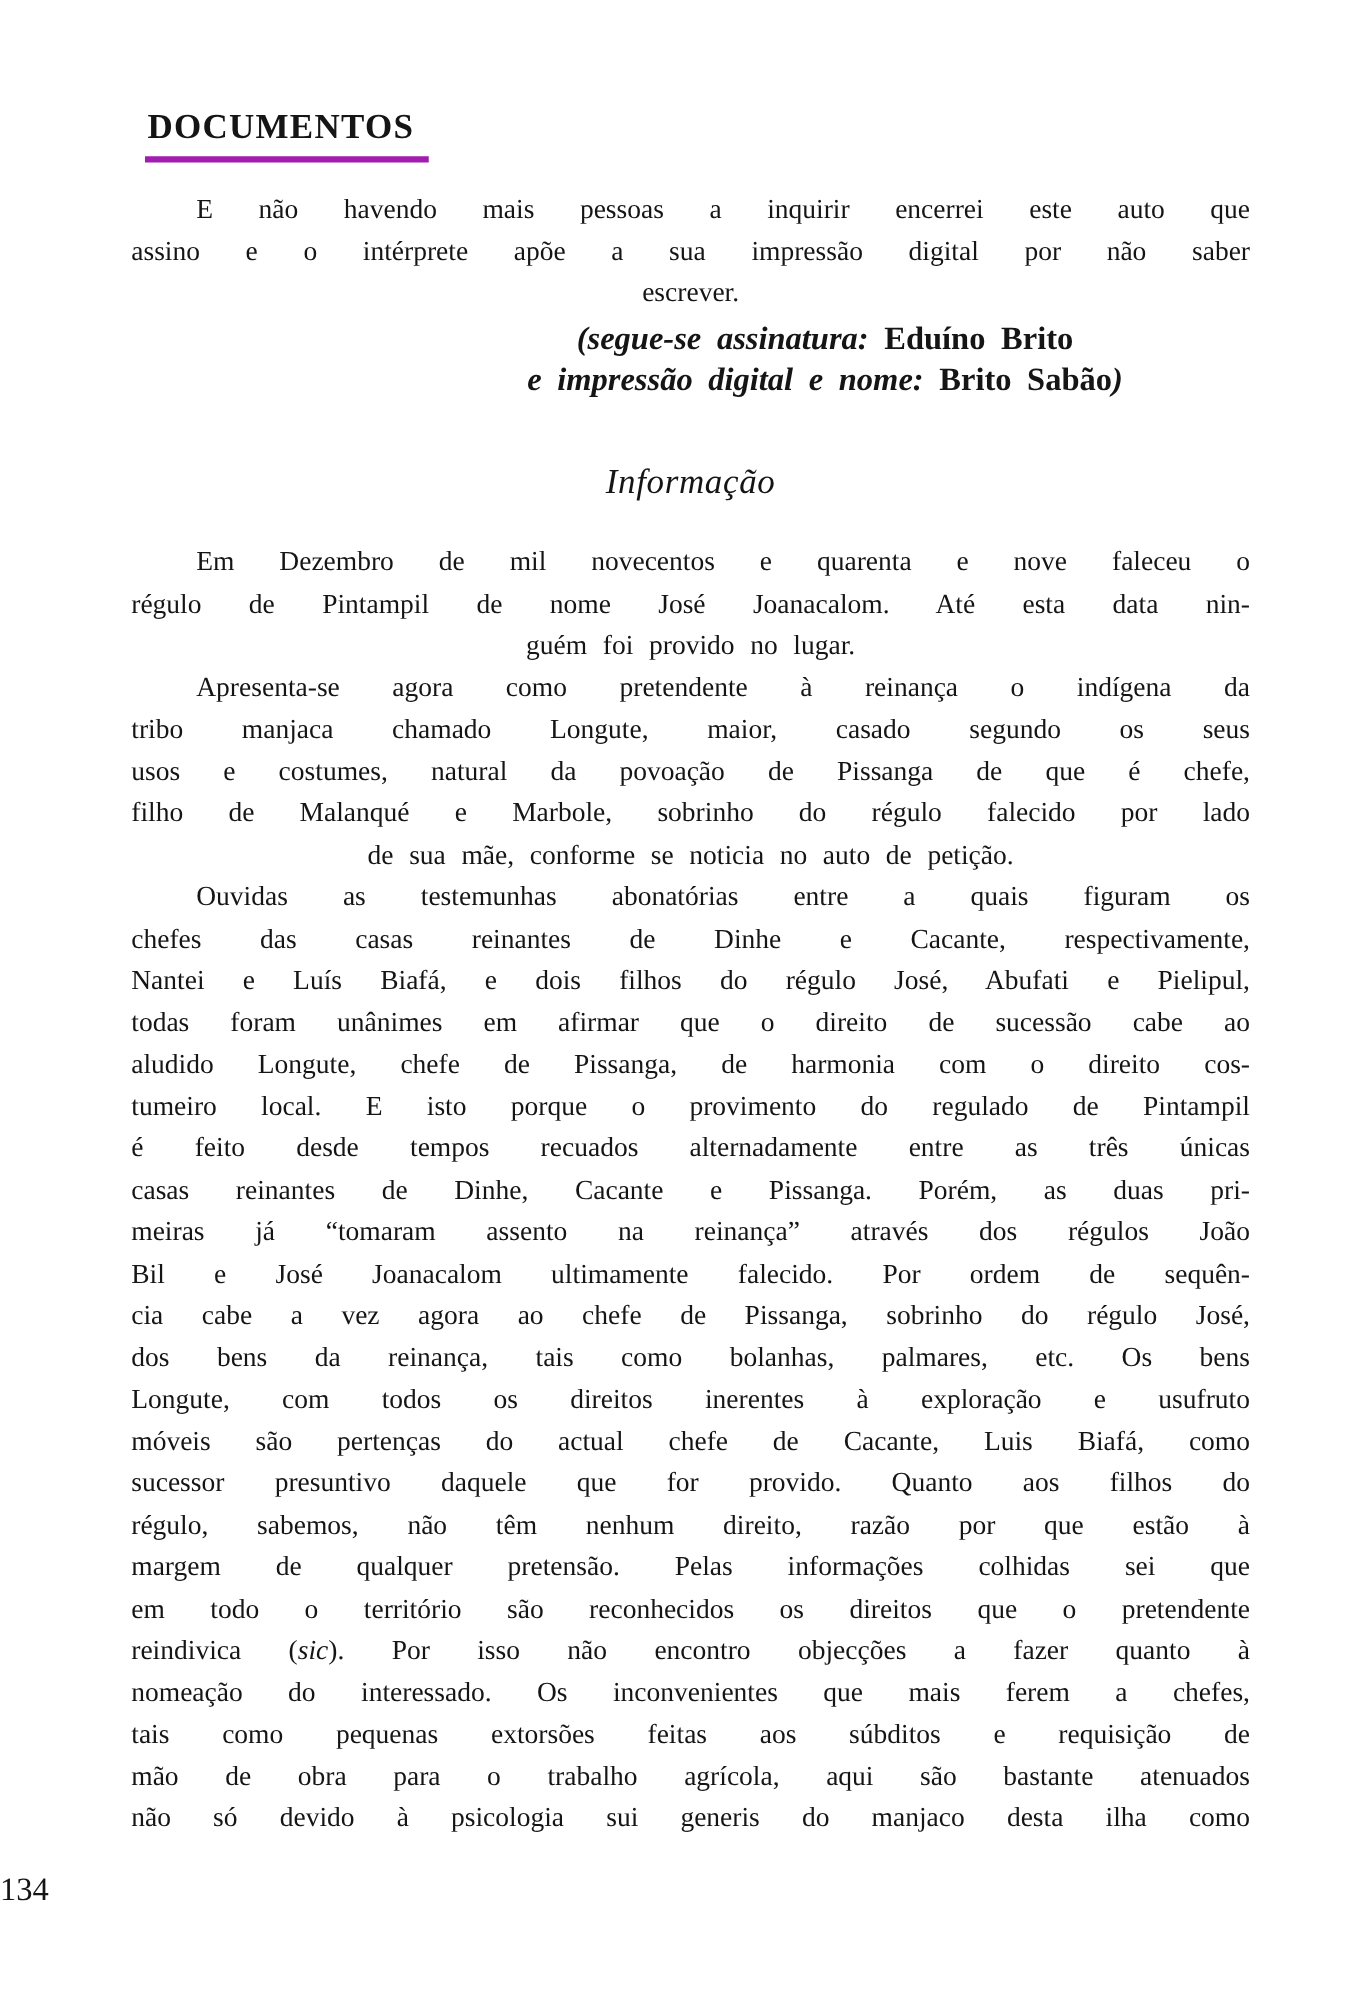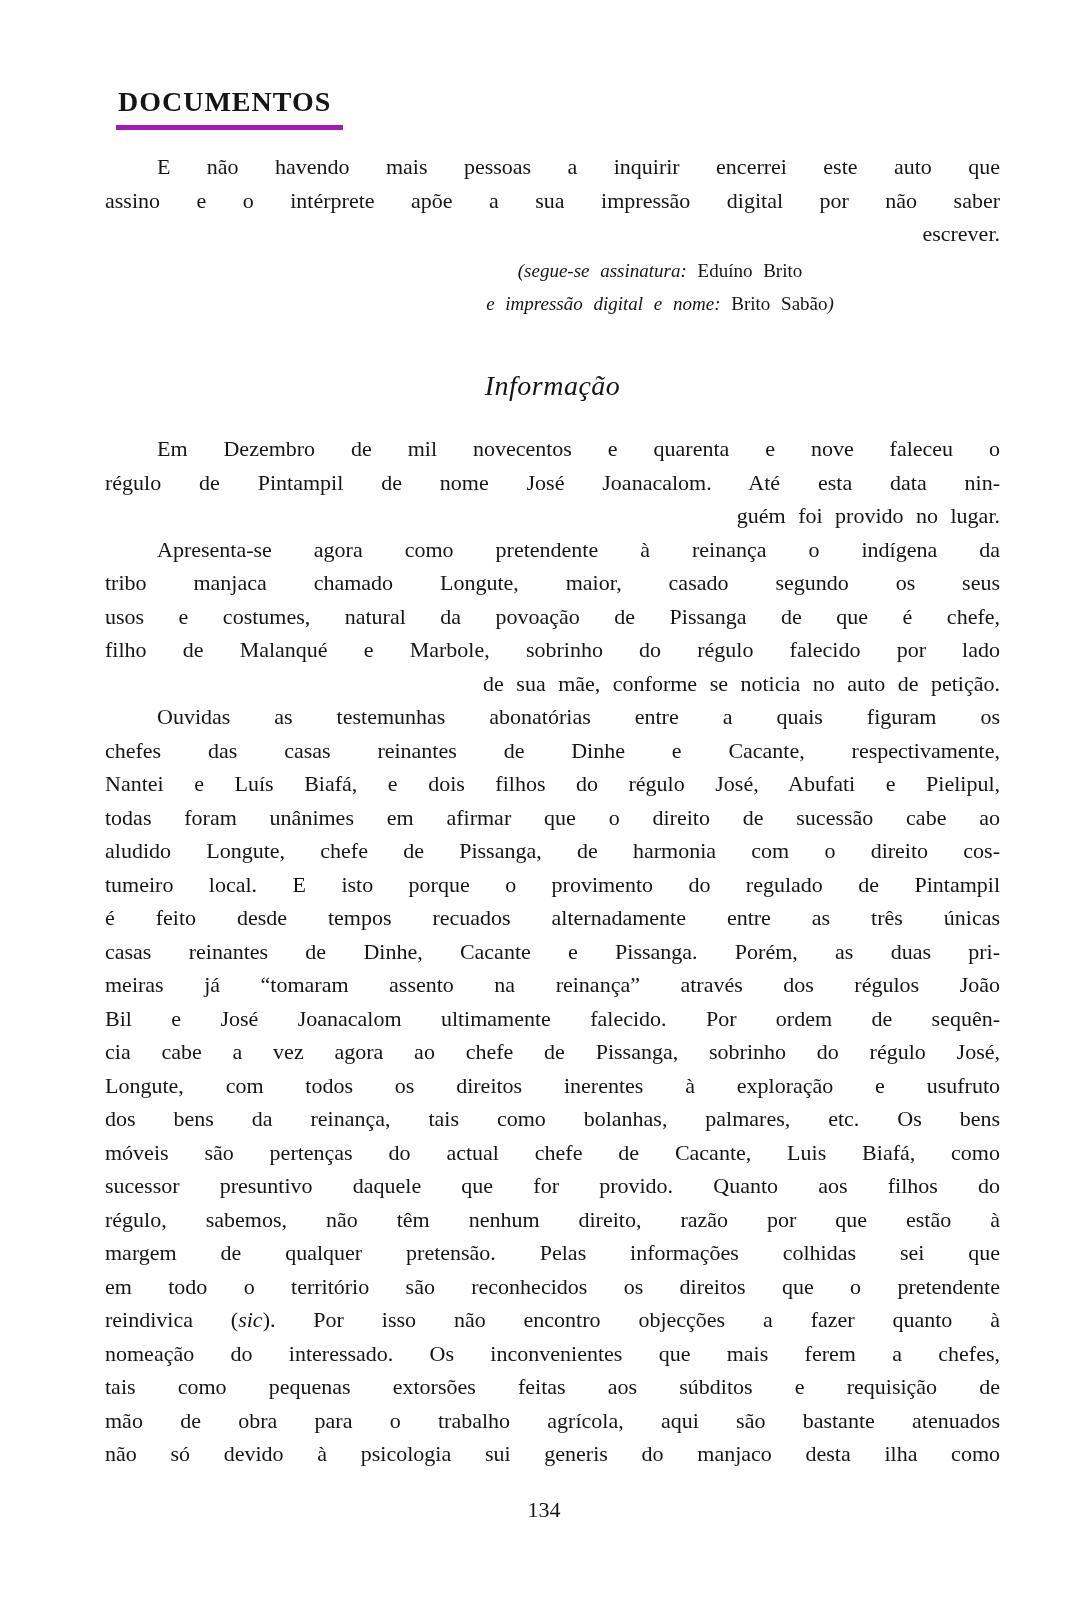--- a/index.html
+++ b/index.html
@@ -30,23 +30,24 @@
     top: 150px;
     width: 895px;
     font-size: 22px;
     line-height: 33.5px;
   }
   .sig-block {
     position: absolute;
     left: 320px;
     top: 254px;
     width: 680px;
-    font-size: 19px;
+    font-size: 26px;
     line-height: 33px;
     word-spacing: 6px;
+    font-weight: bold;
   }
   .sig-block .line { text-align: center; }
   .section-heading {
     position: absolute;
     left: 105px;
     top: 370px;
     width: 895px;
     text-align: center;
     font-size: 28px;
     font-style: italic;
@@ -58,24 +59,24 @@
     top: 432px;
     width: 895px;
     font-size: 22px;
     line-height: 33.5px;
   }
   .page-number {
     position: absolute;
     left: 0;
     top: 1497px;
     width: 100%;
-    text-align: center;
-    font-size: 22px;
+    text-align: left;
+    font-size: 26px;
   }
-  .line { text-align: right; }
+  .line { text-align: center; }
   .line.jl { text-align: justify; text-align-last: justify; }
   .line.ind { text-indent: 52px; }
   .line.wide { word-spacing: 7px; }
   .it { font-style: italic; }
 </style>
 </head>
 <body>
 
 <div class="page">
 
@@ -107,22 +108,22 @@
       <div class="line jl"><span>chefes das casas reinantes de Dinhe e Cacante, respectivamente,</span></div>
       <div class="line jl"><span>Nantei e Luís Biafá, e dois filhos do régulo José, Abufati e Pielipul,</span></div>
       <div class="line jl"><span>todas foram unânimes em afirmar que o direito de sucessão cabe ao</span></div>
       <div class="line jl"><span>aludido Longute, chefe de Pissanga, de harmonia com o direito cos-</span></div>
       <div class="line jl"><span>tumeiro local. E isto porque o provimento do regulado de Pintampil</span></div>
       <div class="line jl"><span>é feito desde tempos recuados alternadamente entre as três únicas</span></div>
       <div class="line jl"><span>casas reinantes de Dinhe, Cacante e Pissanga. Porém, as duas pri-</span></div>
       <div class="line jl"><span>meiras já “tomaram assento na reinança” através dos régulos João</span></div>
       <div class="line jl"><span>Bil e José Joanacalom ultimamente falecido. Por ordem de sequên-</span></div>
       <div class="line jl"><span>cia cabe a vez agora ao chefe de Pissanga, sobrinho do régulo José,</span></div>
+      <div class="line jl"><span>dos bens da reinança, tais como bolanhas, palmares, etc. Os bens</span></div>
       <div class="line jl"><span>Longute, com todos os direitos inerentes à exploração e usufruto</span></div>
-      <div class="line jl"><span>dos bens da reinança, tais como bolanhas, palmares, etc. Os bens</span></div>
       <div class="line jl"><span>móveis são pertenças do actual chefe de Cacante, Luis Biafá, como</span></div>
       <div class="line jl"><span>sucessor presuntivo daquele que for provido. Quanto aos filhos do</span></div>
       <div class="line jl"><span>régulo, sabemos, não têm nenhum direito, razão por que estão à</span></div>
       <div class="line jl"><span>margem de qualquer pretensão. Pelas informações colhidas sei que</span></div>
       <div class="line jl"><span>em todo o território são reconhecidos os direitos que o pretendente</span></div>
       <div class="line jl"><span>reindivica (</span><span class="it">sic</span><span>). Por isso não encontro objecções a fazer quanto à</span></div>
       <div class="line jl"><span>nomeação do interessado. Os inconvenientes que mais ferem a chefes,</span></div>
       <div class="line jl"><span>tais como pequenas extorsões feitas aos súbditos e requisição de</span></div>
       <div class="line jl"><span>mão de obra para o trabalho agrícola, aqui são bastante atenuados</span></div>
       <div class="line jl"><span>não só devido à psicologia sui generis do manjaco desta ilha como</span></div>

